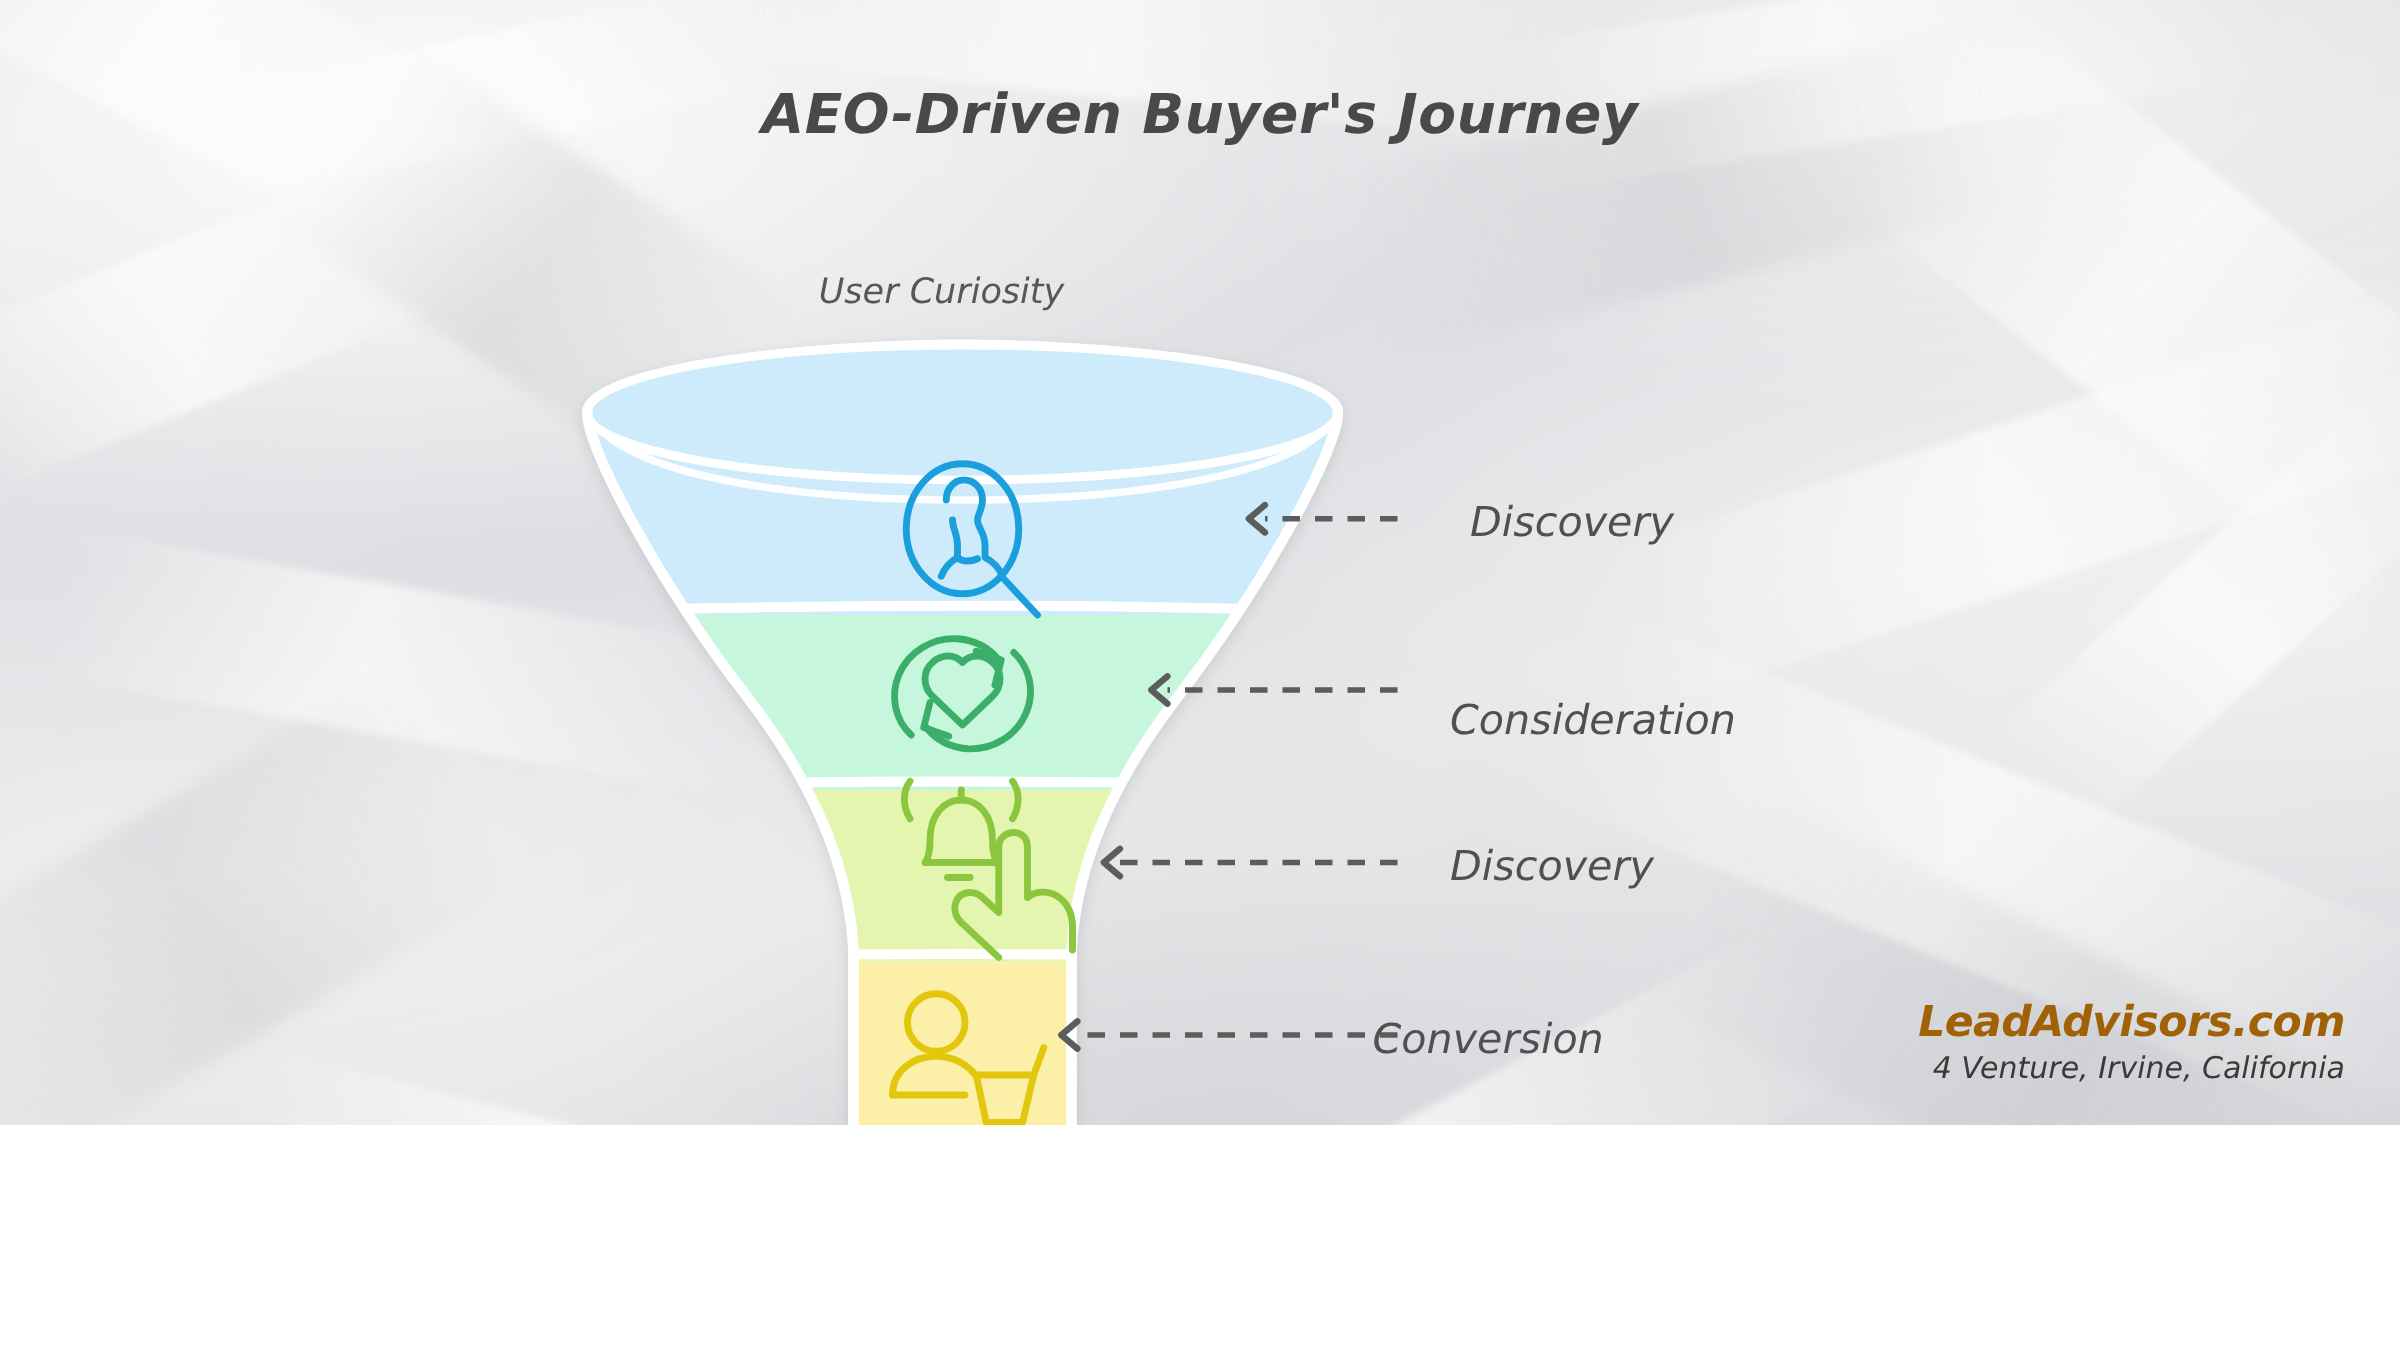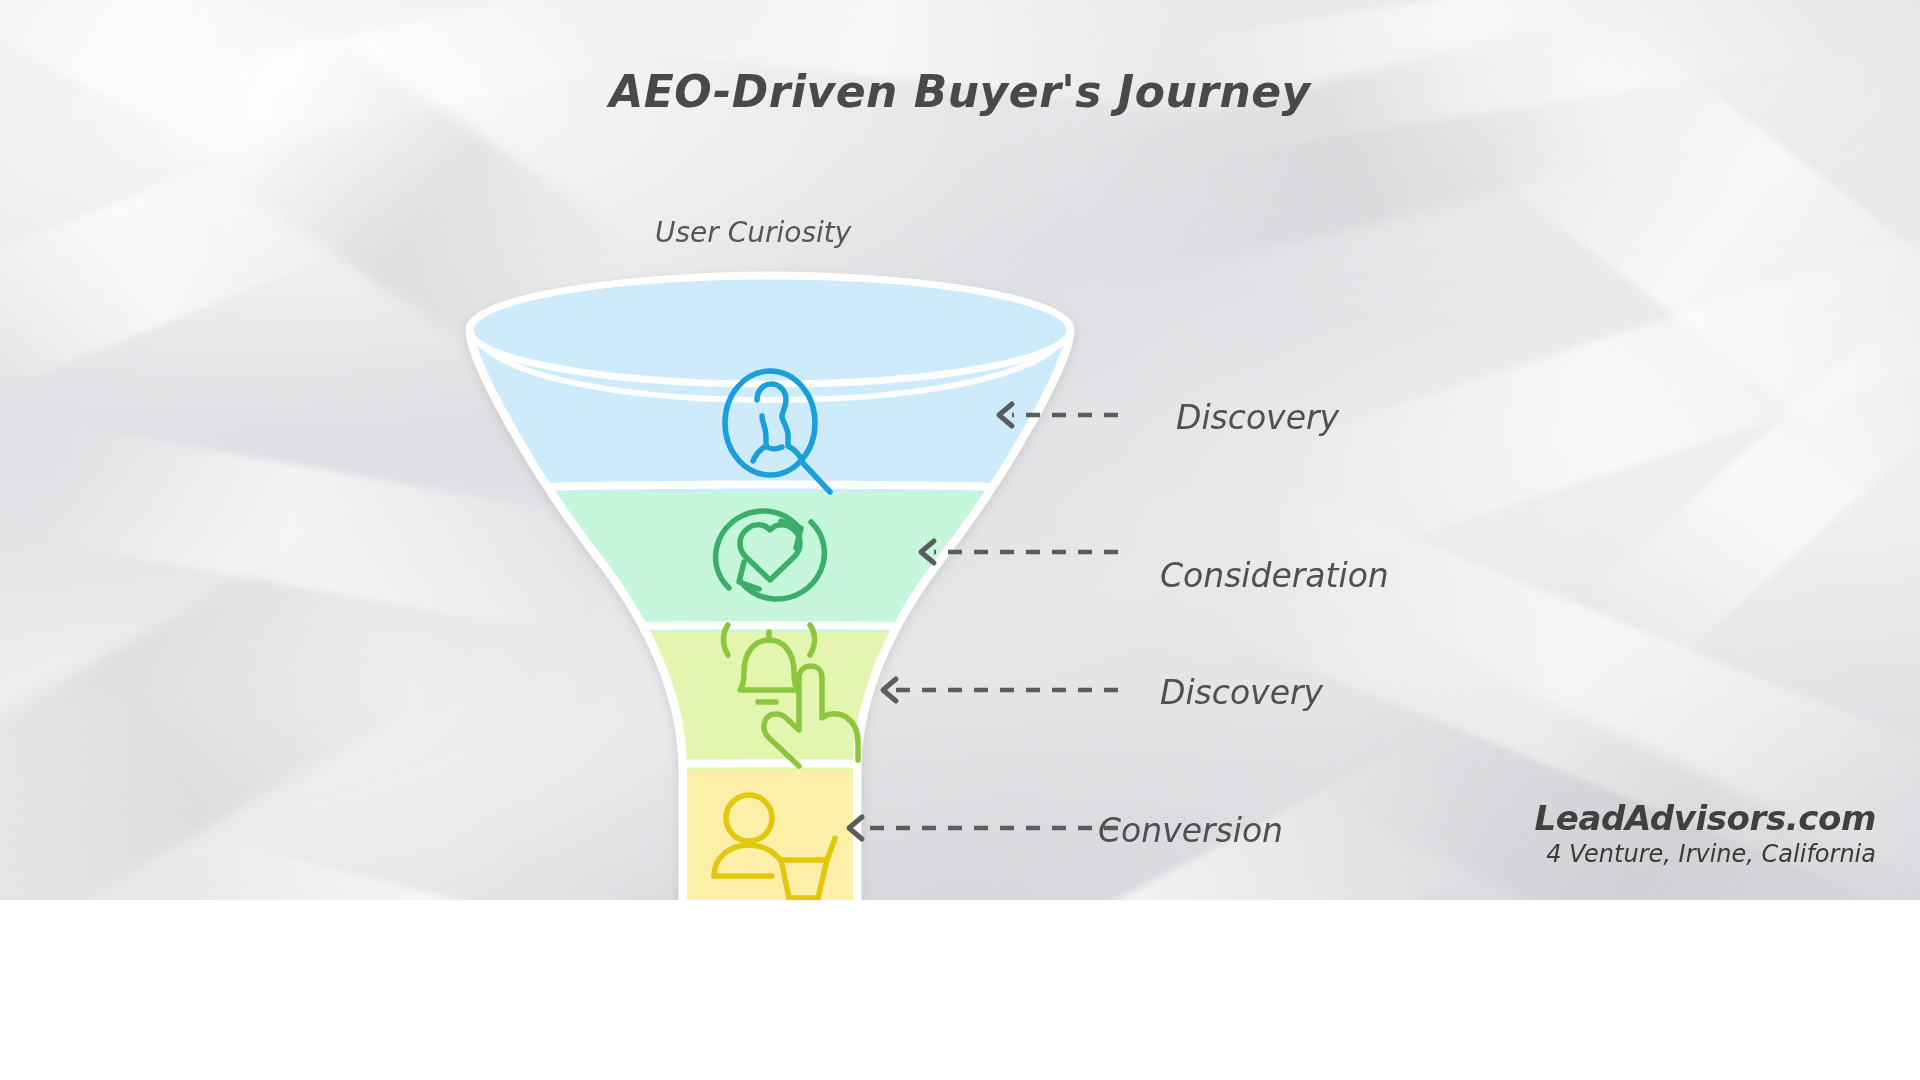--- a/index.html
+++ b/index.html
@@ -94,21 +94,21 @@
   .brand {
     position: absolute;
     right: 44px;
     bottom: 30px;
     text-align: right;
   }
   .brand-name {
     font-family: "DejaVu Sans", sans-serif;
     font-weight: 700;
     font-size: 34px;
-    color: #404040;
+    color: #a16207;
     letter-spacing: -0.4px;
     line-height: 1.12;
   }
   .brand-addr {
     font-family: "DejaVu Sans", sans-serif;
     font-size: 24px;
     color: #3a3a3a;
     line-height: 1.3;
     margin-top: 2px;
   }

